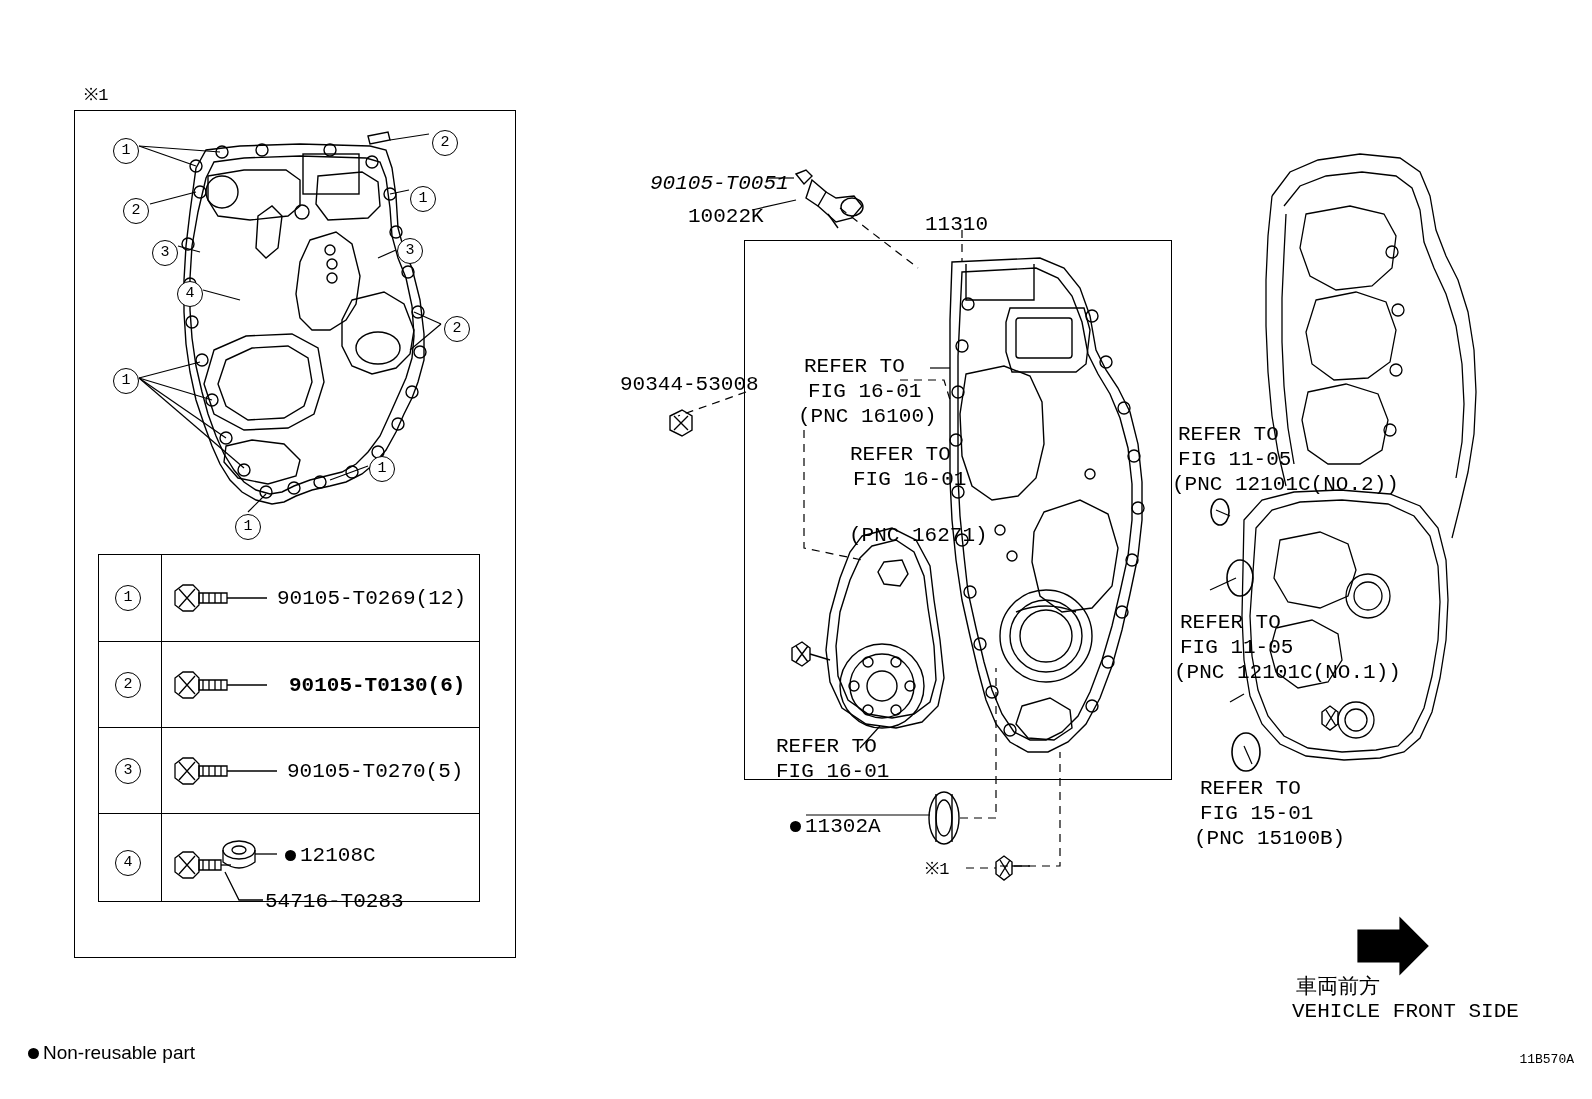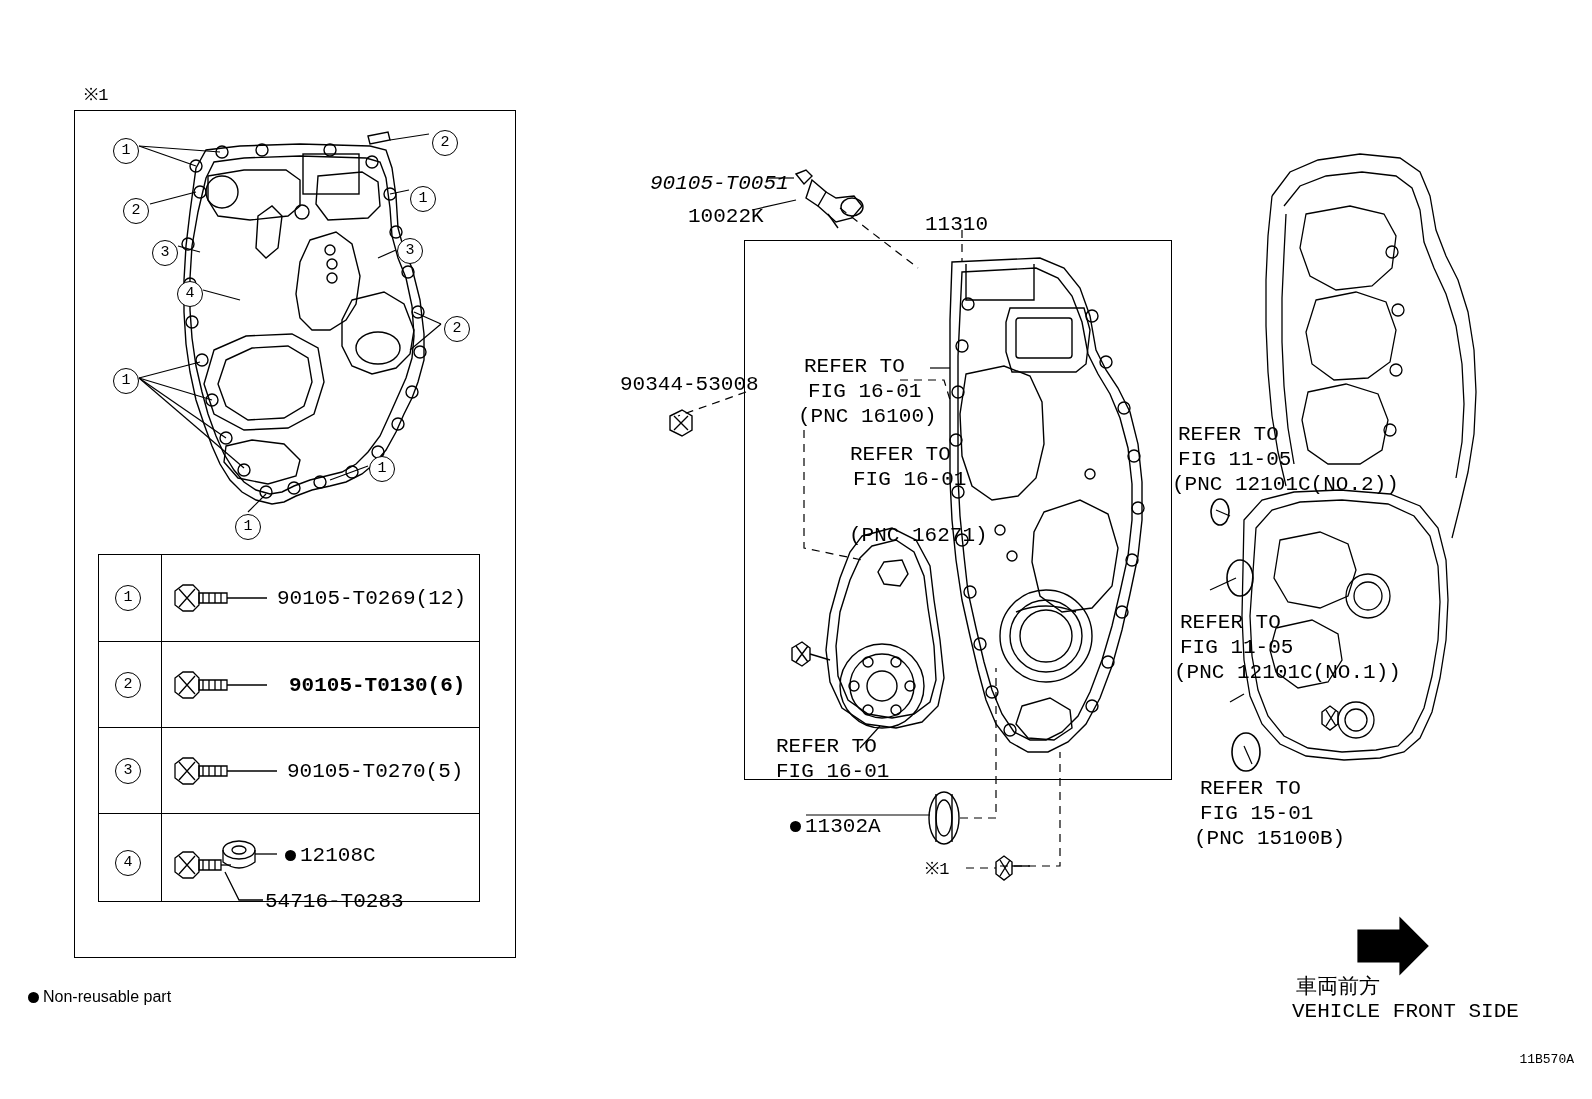--- a/index.html
+++ b/index.html
@@ -83,23 +83,23 @@
   }
   svg {
     position: absolute;
     left: 0;
     top: 0;
     overflow: visible;
   }
   .footer-note {
     position: absolute;
     left: 28px;
-    top: 988px;
+    top: 1042px;
     font-family: "Liberation Sans", sans-serif;
-    font-size: 16px;
+    font-size: 19px;
   }
   .code-id {
     position: absolute;
     right: 18px;
     top: 1052px;
     font-family: "Liberation Mono", monospace;
     font-size: 13px;
   }
 </style>
 </head>

